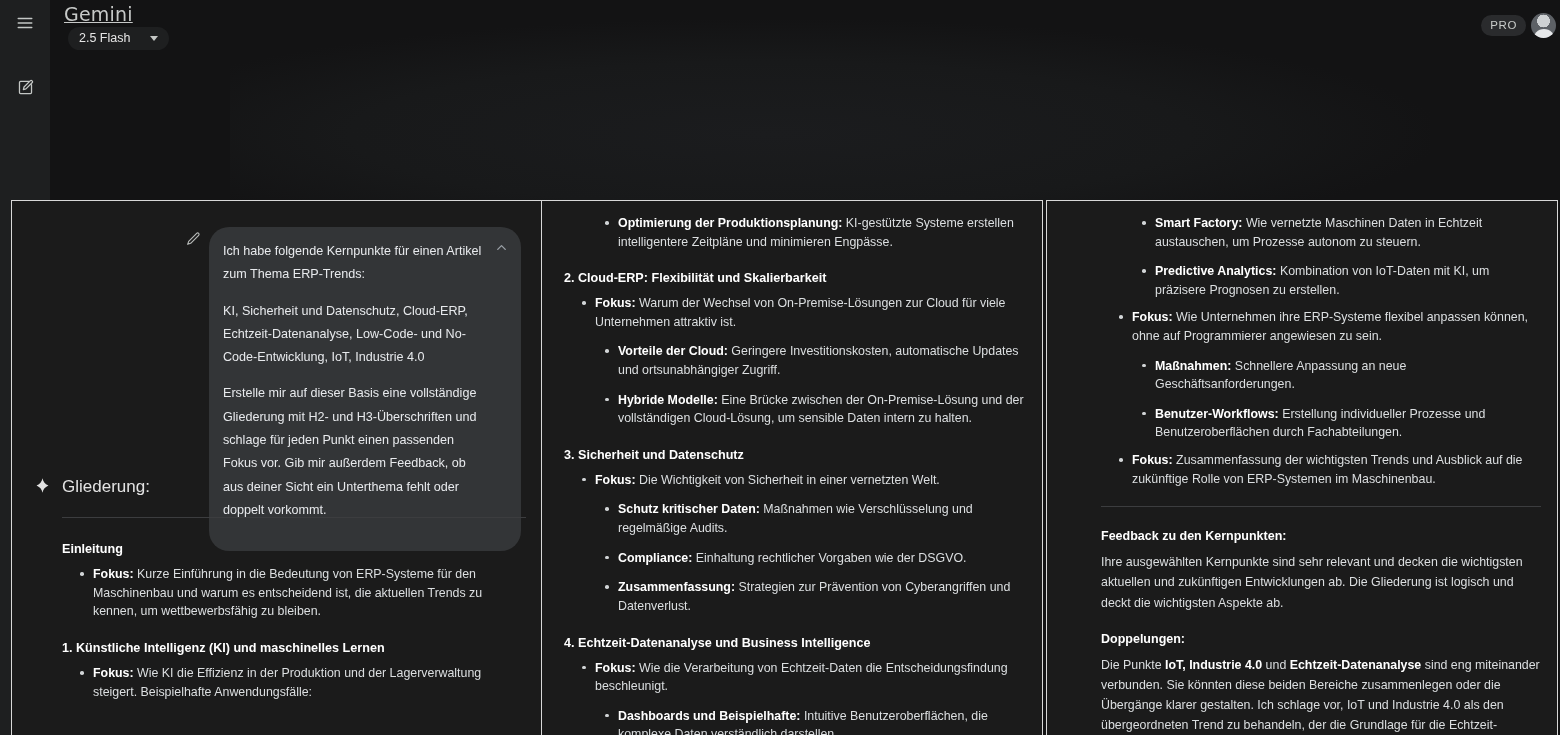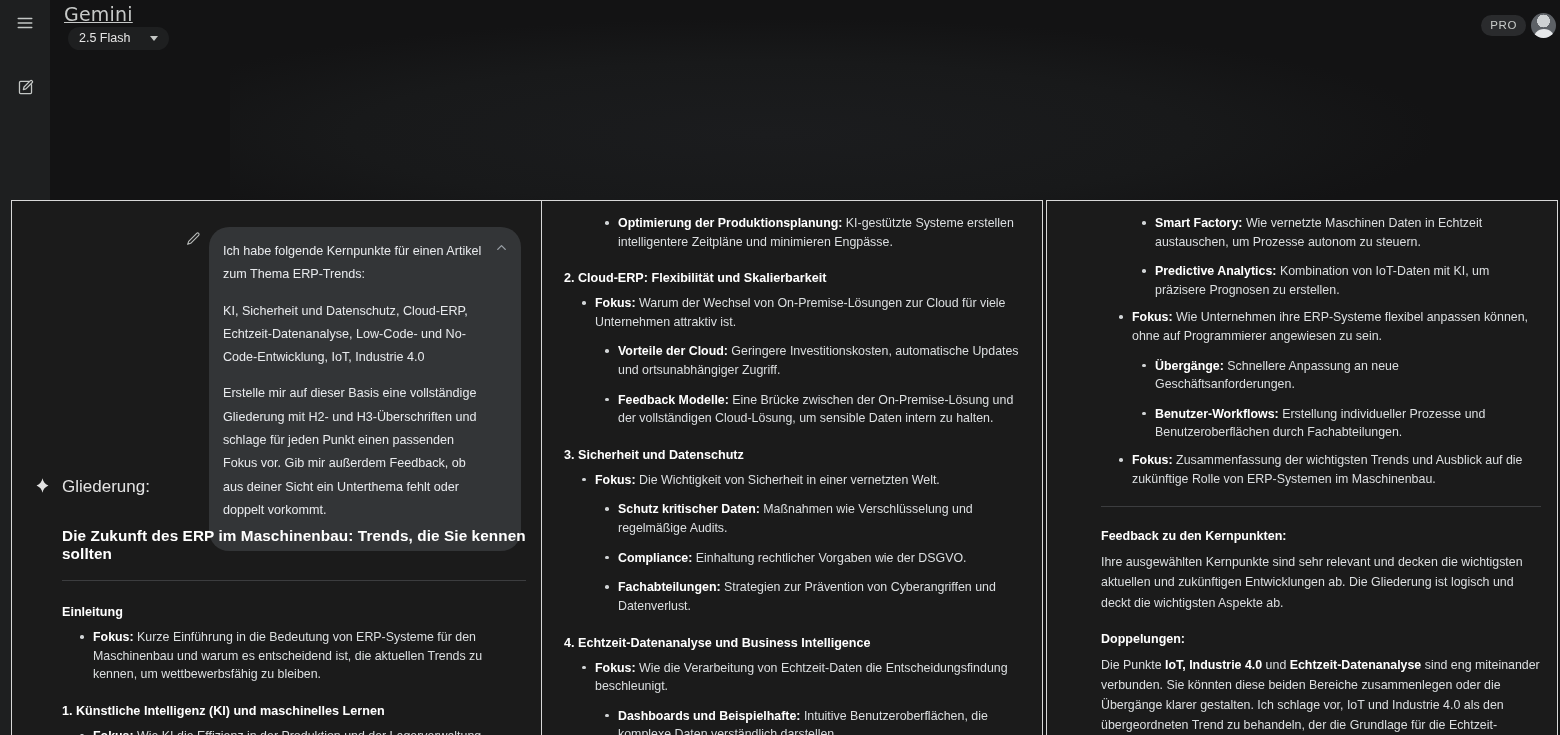--- a/index.html
+++ b/index.html
@@ -195,21 +195,20 @@
       </div>
 
       <div class="answer" style="top:272px;">
         <span class="spark">
           <svg width="17" height="17" viewBox="0 0 24 24" fill="currentColor">
             <path d="M12 1.6c.9 4.7 3.1 7.8 8.4 10.4-5.3 2.6-7.5 5.7-8.4 10.4-.9-4.7-3.1-7.8-8.4-10.4C8.9 9.4 11.1 6.3 12 1.6z"></path>
           </svg>
         </span>
         <div class="ans-body">
           <div class="lead">Gliederung:</div>
-          <h1 class="doc-title">Die Zukunft des ERP im Maschinenbau: Trends, die Sie kennen sollten</h1>
           <hr class="rule">
 
           <h2 class="sec sec-first">Einleitung</h2>
           <ul>
             <li class="l1">
               <b>Fokus:</b><span> Kurze Einführung in die Bedeutung von ERP-Systeme für den Maschinenbau und warum es entscheidend ist, die aktuellen Trends zu kennen, um wettbewerbsfähig zu bleiben.</span>
             </li>
           </ul>
 
           <h2 class="sec">1. Künstliche Intelligenz (KI) und maschinelles Lernen</h2>
@@ -237,37 +236,37 @@
 
         <h2 class="sec">2. Cloud-ERP: Flexibilität und Skalierbarkeit</h2>
         <ul>
           <li class="l1">
             <b>Fokus:</b><span> Warum der Wechsel von On-Premise-Lösungen zur Cloud für viele Unternehmen attraktiv ist.</span>
           </li>
           <li class="l2">
             <b>Vorteile der Cloud:</b><span> Geringere Investitionskosten, automatische Updates und ortsunabhängiger Zugriff.</span>
           </li>
           <li class="l2">
-            <b>Feedback Modelle:</b><span> Eine Brücke zwischen der On-Premise-Lösung und der vollständigen Cloud-Lösung, um sensible Daten intern zu halten.</span>
+            <b>Hybride Modelle:</b><span> Eine Brücke zwischen der On-Premise-Lösung und der vollständigen Cloud-Lösung, um sensible Daten intern zu halten.</span>
           </li>
         </ul>
 
         <h2 class="sec">3. Sicherheit und Datenschutz</h2>
         <ul>
           <li class="l1">
             <b>Fokus:</b><span> Die Wichtigkeit von Sicherheit in einer vernetzten Welt.</span>
           </li>
           <li class="l2">
             <b>Schutz kritischer Daten:</b><span> Maßnahmen wie Verschlüsselung und regelmäßige Audits.</span>
           </li>
           <li class="l2">
             <b>Compliance:</b><span> Einhaltung rechtlicher Vorgaben wie der DSGVO.</span>
           </li>
           <li class="l2">
-            <b>Fachabteilungen:</b><span> Strategien zur Prävention von Cyberangriffen und Datenverlust.</span>
+            <b>Zusammenfassung:</b><span> Strategien zur Prävention von Cyberangriffen und Datenverlust.</span>
           </li>
         </ul>
 
         <h2 class="sec">4. Echtzeit-Datenanalyse und Business Intelligence</h2>
         <ul>
           <li class="l1">
             <b>Fokus:</b><span> Wie die Verarbeitung von Echtzeit-Daten die Entscheidungsfindung beschleunigt.</span>
           </li>
           <li class="l2">
             <b>Dashboards und Beispielhafte:</b><span> Intuitive Benutzeroberflächen, die komplexe Daten verständlich darstellen.</span>
@@ -290,21 +289,21 @@
           <li class="l2">
             <b>Predictive Analytics:</b><span> Kombination von IoT-Daten mit KI, um präzisere Prognosen zu erstellen.</span>
           </li>
         </ul>
 
         <ul>
           <li class="l1">
             <b>Fokus:</b><span> Wie Unternehmen ihre ERP-Systeme flexibel anpassen können, ohne auf Programmierer angewiesen zu sein.</span>
           </li>
           <li class="l2">
-            <b>Übergänge:</b><span> Schnellere Anpassung an neue Geschäftsanforderungen.</span>
+            <b>Maßnahmen:</b><span> Schnellere Anpassung an neue Geschäftsanforderungen.</span>
           </li>
           <li class="l2">
             <b>Benutzer-Workflows:</b><span> Erstellung individueller Prozesse und Benutzeroberflächen durch Fachabteilungen.</span>
           </li>
         </ul>
 
         <ul>
           <li class="l1">
             <b>Fokus:</b><span> Zusammenfassung der wichtigsten Trends und Ausblick auf die zukünftige Rolle von ERP-Systemen im Maschinenbau.</span>
           </li>

